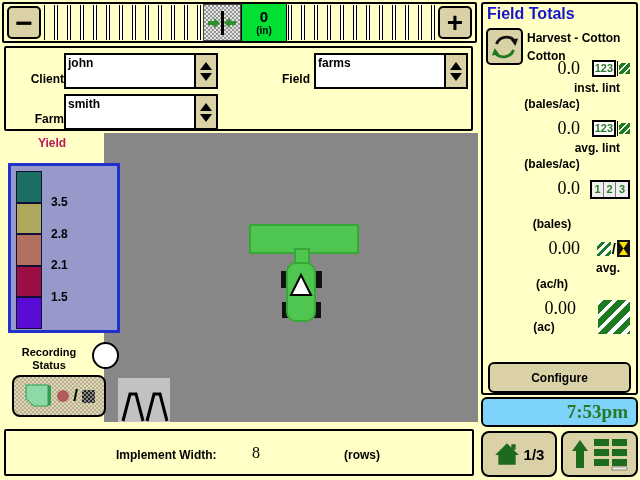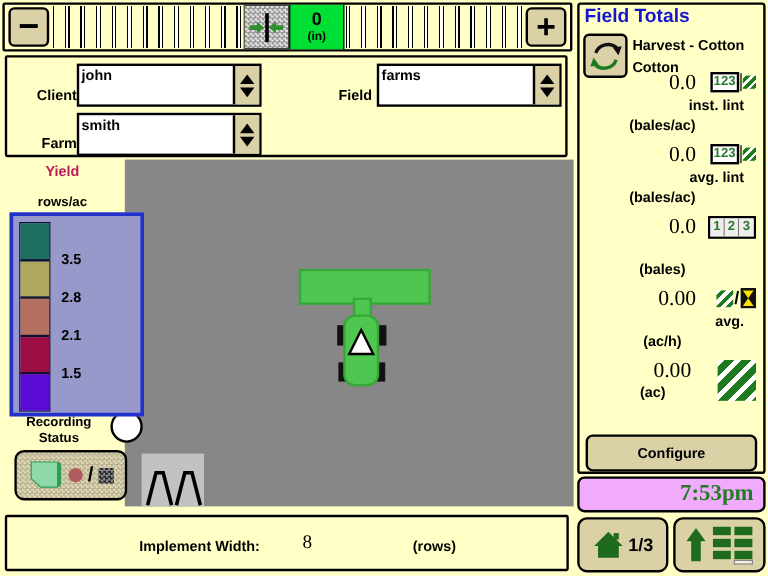--- a/index.html
+++ b/index.html
@@ -32,21 +32,21 @@
   .dd-value { flex:1; font-size:12px; font-weight:bold; padding:1px 2px; overflow:hidden; }
   .dd-spin { width:22px; background:#dad2a6; border-left:2px solid #000; display:flex; flex-direction:column; align-items:center; justify-content:center; gap:3px; cursor:pointer; }
   .tri-up   { width:0; height:0; border-left:6px solid transparent; border-right:6px solid transparent; border-bottom:8px solid #000; }
   .tri-down { width:0; height:0; border-left:6px solid transparent; border-right:6px solid transparent; border-top:8px solid #000; }
   
   #map-area { left:104px; top:133px; width:374px; height:289px; background:#878787; }
   #rows-box { position:absolute; left:14px; top:245px; width:52px; height:44px; background:#c2c2c2; }
   
   #yield-title { left:0; top:136px; width:104px; text-align:center; color:#be185d; font-weight:bold; font-size:12px; }
   #legend-unit { left:0; top:163px; width:104px; text-align:center; font-weight:bold; font-size:11px; }
-  #legend-box { left:8px; top:177px; width:112px; height:170px; background:#9899cb; border:3px solid #2231cc; z-index:5; }
+  #legend-box { left:8px; top:163px; width:112px; height:170px; background:#9899cb; border:3px solid #2231cc; z-index:5; }
   #swatch-col { position:absolute; left:5px; top:5px; width:26px; height:158px; display:flex; flex-direction:column; border:1px solid #101035; }
   .swatch { flex:1; border-bottom:2px solid #101035; }
   .swatch:last-child { border-bottom:none; }
   .sw0 { background:#1d6f62; } .sw1 { background:#ada85b; } .sw2 { background:#b4705e; }
   .sw3 { background:#9c0f45; } .sw4 { background:#5a0bd6; }
   .legend-val { position:absolute; left:40px; font-size:12px; font-weight:bold; color:#000; }
   #recording-label { left:4px; top:346px; width:90px; text-align:center; font-weight:bold; font-size:11px; line-height:13px; }
   #recording-indicator { left:92px; top:342px; width:27px; height:27px; border-radius:50%; background:#fff; border:2px solid #000; }
   #record-btn { left:12px; top:375px; width:94px; height:42px; border:2px solid #000; border-radius:8px;
     background:repeating-conic-gradient(#e0d8b0 0% 25%, #b7b095 0% 50%) 0 0 / 4px 4px;
@@ -72,21 +72,21 @@
   .hatch-sm { width:11px; height:11px; background:repeating-linear-gradient(135deg,#fff 0 2px,#1e7a1e 2px 5px); }
   .hatch-md { width:14px; height:14px; background:repeating-linear-gradient(135deg,#fff 0 3px,#1e7a1e 3px 6px); }
   .hatch-lg { width:32px; height:34px; background:repeating-linear-gradient(135deg,#fff 0 4px,#1e7a1e 4px 10px); }
   .ic123-box { border:2px solid #000; background:#fff; color:#2c7a2c; font-size:11px; font-weight:bold; padding:0 1px; line-height:13px; }
   .ic-vline { width:1px; height:15px; background:#000; margin:0 1px; }
   .ic-c123 { display:flex; border:2px solid #000; background:#fff; }
   .ic-c123 span { width:12px; height:15px; text-align:center; color:#2c7a2c; font-size:11px; font-weight:bold; line-height:15px; border-right:1px solid #777; background:#eee; }
   .ic-c123 span:last-child { border-right:none; }
   .ic-slash { font-size:15px; font-weight:bold; margin:0 1px; }
   #configure-btn { position:absolute; left:5px; top:358px; width:143px; height:31px; font-size:12px; font-weight:bold; border-radius:6px; }
-  #time-box { left:481px; top:397px; width:157px; height:30px; background:#f0abfc; border:2px solid #000; border-radius:6px;
+  #time-box { left:481px; top:397px; width:157px; height:30px; background:#7dd3fc; border:2px solid #000; border-radius:6px;
     display:flex; align-items:center; justify-content:flex-end; padding-right:8px;
     color:#267a26; font-weight:bold; font-size:19px; font-family:"Liberation Serif", serif; }
   #home-btn  { left:481px; top:431px; width:76px; height:46px; border-radius:8px; gap:4px; }
   #pages-btn { left:561px; top:431px; width:77px; height:46px; border-radius:8px; gap:6px; }
   #home-btn .pg { font-size:15px; font-weight:bold; }
 </style>
 </head>
 <body>
 
 <div class="abs" id="top-bar">

